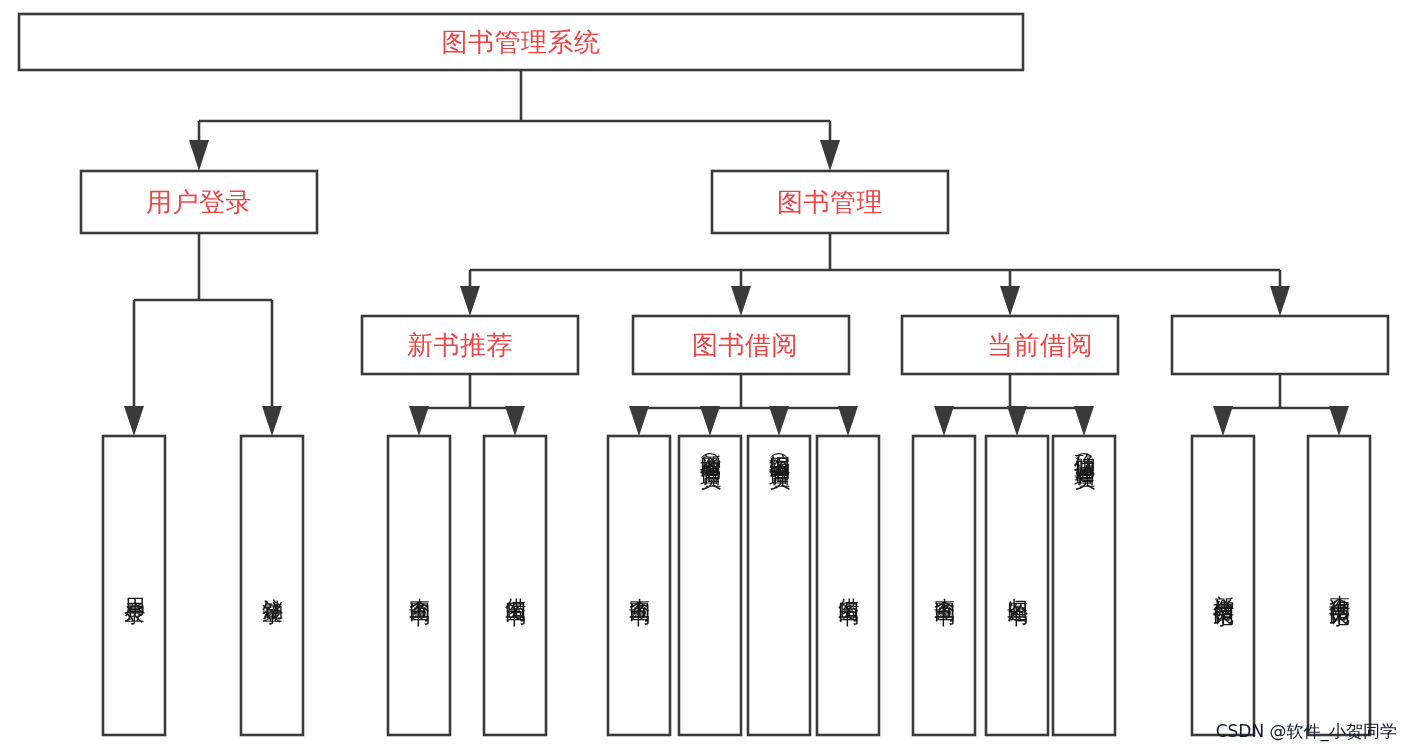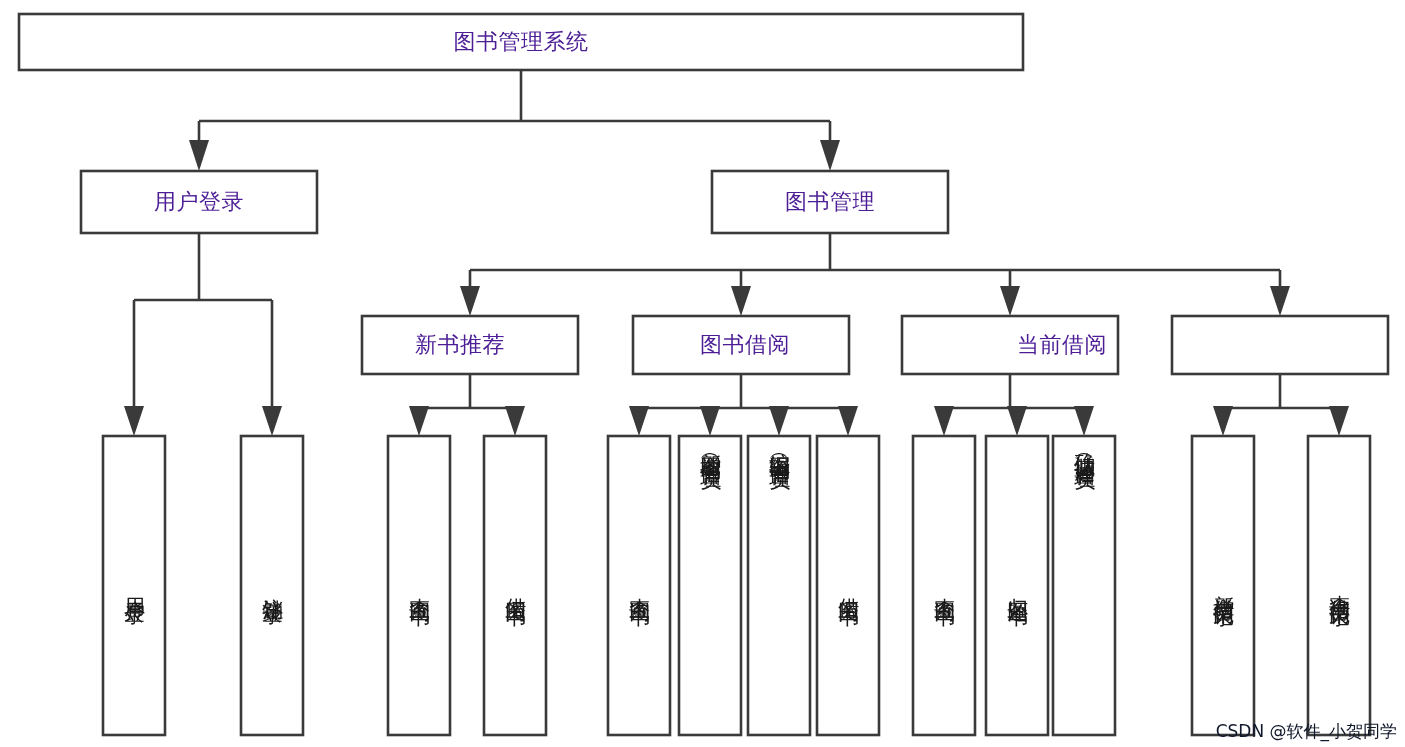--- a/index.html
+++ b/index.html
@@ -66,22 +66,22 @@
   }
   .hlabel-wrap {
     position: absolute;
     display: flex;
     align-items: center;
     justify-content: center;
     pointer-events: none;
   }
   .hlabel-text {
     font-family: Liberation Sans, sans-serif;
-    font-size: 22px;
-    color: #4c1d95;
+    font-size: 26px;
+    color: #ef4444;
     white-space: nowrap;
     letter-spacing: 0.5px;
   }
   .watermark {
     position: absolute;
     right: 8px;
     bottom: 4px;
     font-family: "DejaVu Sans", "Liberation Sans", sans-serif;
     font-size: 17px;
     color: #0f172a;
@@ -193,21 +193,21 @@
   </div>
 
   <div class="hlabel-wrap" style="left:362px; top:316px; width:196px; height:58px;">
     <span class="hlabel-text">新书推荐</span>
   </div>
 
   <div class="hlabel-wrap" style="left:633px; top:316px; width:224px; height:58px;">
     <span class="hlabel-text">图书借阅</span>
   </div>
 
-  <div class="hlabel-wrap" style="left:934px; top:316px; width:256px; height:58px;">
+  <div class="hlabel-wrap" style="left:912px; top:316px; width:256px; height:58px;">
     <span class="hlabel-text">当前借阅</span>
   </div>
 
 
   <div class="vlabel-wrap" style="left:103px; top:436px; width:62px; height:299px;">
     <span class="vlabel-text">用户登录</span>
   </div>
 
   <div class="vlabel-wrap" style="left:241px; top:436px; width:62px; height:299px;">
     <span class="vlabel-text">注销登录</span>

